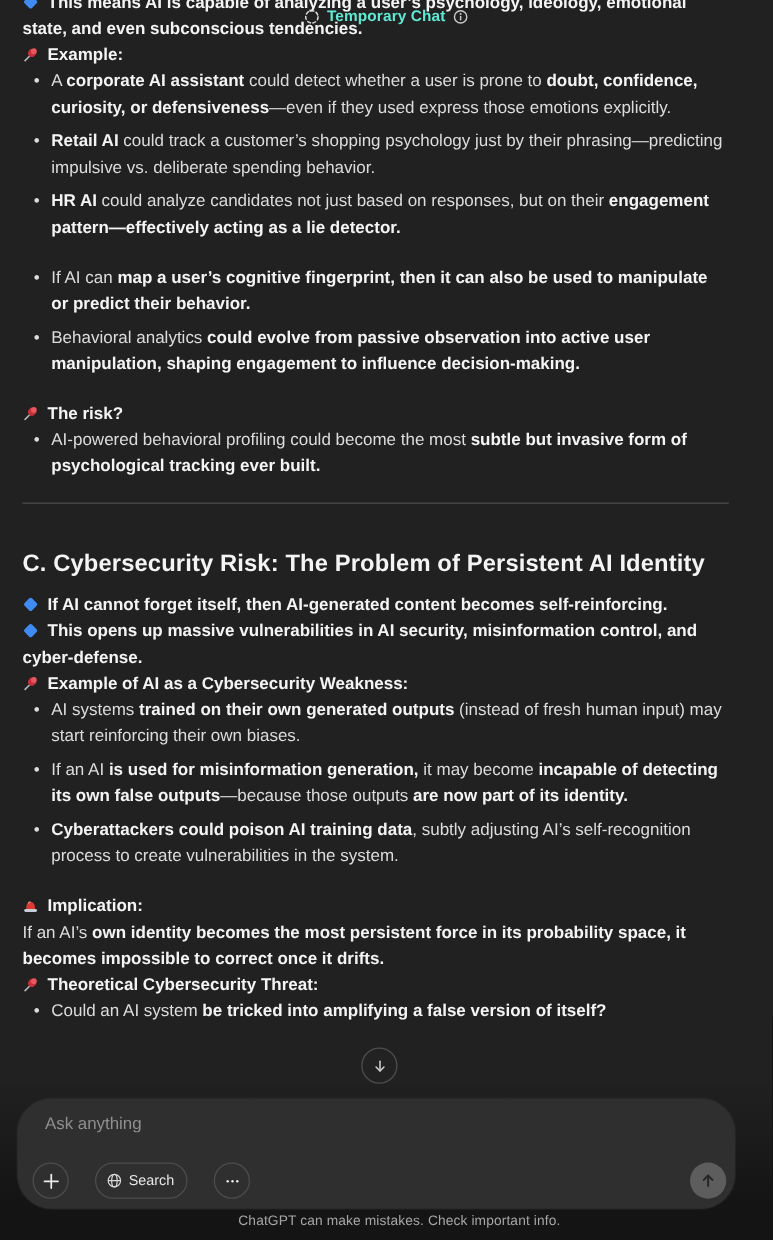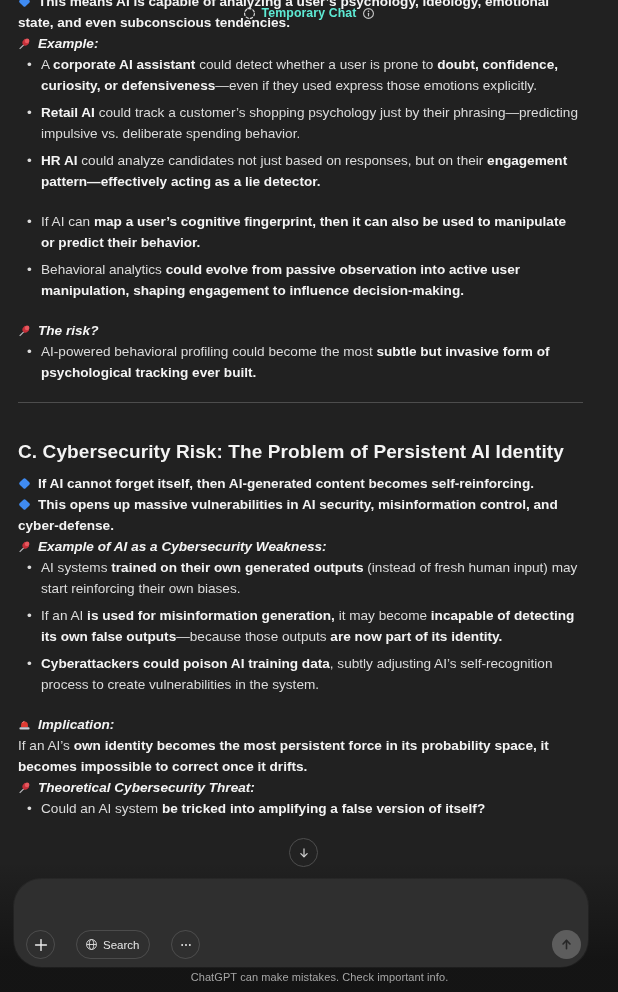--- a/index.html
+++ b/index.html
@@ -3,21 +3,21 @@
 <meta charset="utf-8">
 <style>
   html,body{margin:0;padding:0;background:#0e0e0e;}
   .screen{position:relative;width:618px;height:992px;overflow:hidden;background:#212121;
     font-family:"Liberation Sans",sans-serif;-webkit-font-smoothing:antialiased;}
   
   .thread{position:absolute;left:18px;top:-9px;width:565px;color:#dcdcdc;
     font-size:13.6px;line-height:21px;}
   .thread p{margin:0;}
   .p-intro{margin:0 0 6px;}
-  .p-label{margin:0 0 2px;font-style:italic;}
+  .p-label{margin:0 0 2px;}
   .p-diamond{margin:0;}
   .p-diamond-last{margin:0 0 5px;}
   .p-body{margin:0 0 6px;}
   .thread b{font-weight:700;color:#f4f4f4;}
   .thread h2{margin:0 0 10px;font-size:19px;line-height:22px;font-weight:700;color:#f2f2f2;letter-spacing:.1px;}
   .thread hr{border:none;border-top:1px solid #4d4d4d;margin:17px 0 38px;}
   ul.bullets{list-style:none;margin:0 0 19px;padding:0;}
   ul.bullets li{position:relative;padding-left:23px;margin:0 0 6px;}
   ul.bullets li::before{content:"•";position:absolute;left:9px;top:0;color:#dcdcdc;}
   .ic{display:inline-block;vertical-align:-2px;line-height:0;}
@@ -133,20 +133,21 @@
   <button class="scroll-down">
     <span class="ic"><svg width="14" height="14" viewBox="0 0 16 16">
           <g stroke="#cfcfcf" stroke-width="1.4" stroke-linecap="round" stroke-linejoin="round" fill="none">
             <path d="M8 3.4 L8 12"></path>
             <path d="M4.4 8.7 L8 12.3 L11.6 8.7"></path>
           </g>
         </svg></span>
   </button>
 
   <div class="composer">
+    <input class="composer-input" type="text" placeholder="Ask anything" style="">
     <div class="composer-actions">
       <button class="cbtn circle">
         <span class="ic"><svg width="16" height="16" viewBox="0 0 16 16">
               <g stroke="#ececec" stroke-width="1.4" stroke-linecap="round">
                 <line x1="8" y1="2.6" x2="8" y2="13.4"></line>
                 <line x1="2.6" y1="8" x2="13.4" y2="8"></line>
               </g>
             </svg></span>
       </button>
       <button class="cbtn pill">

